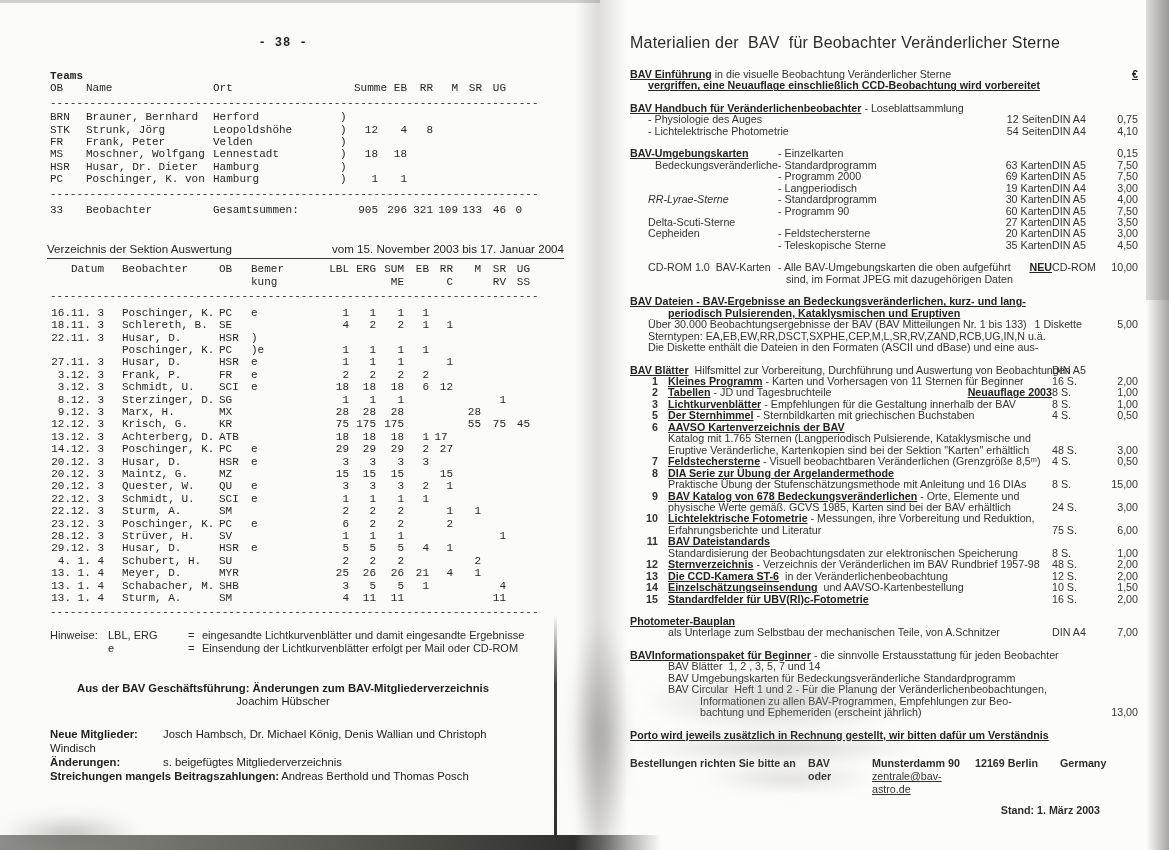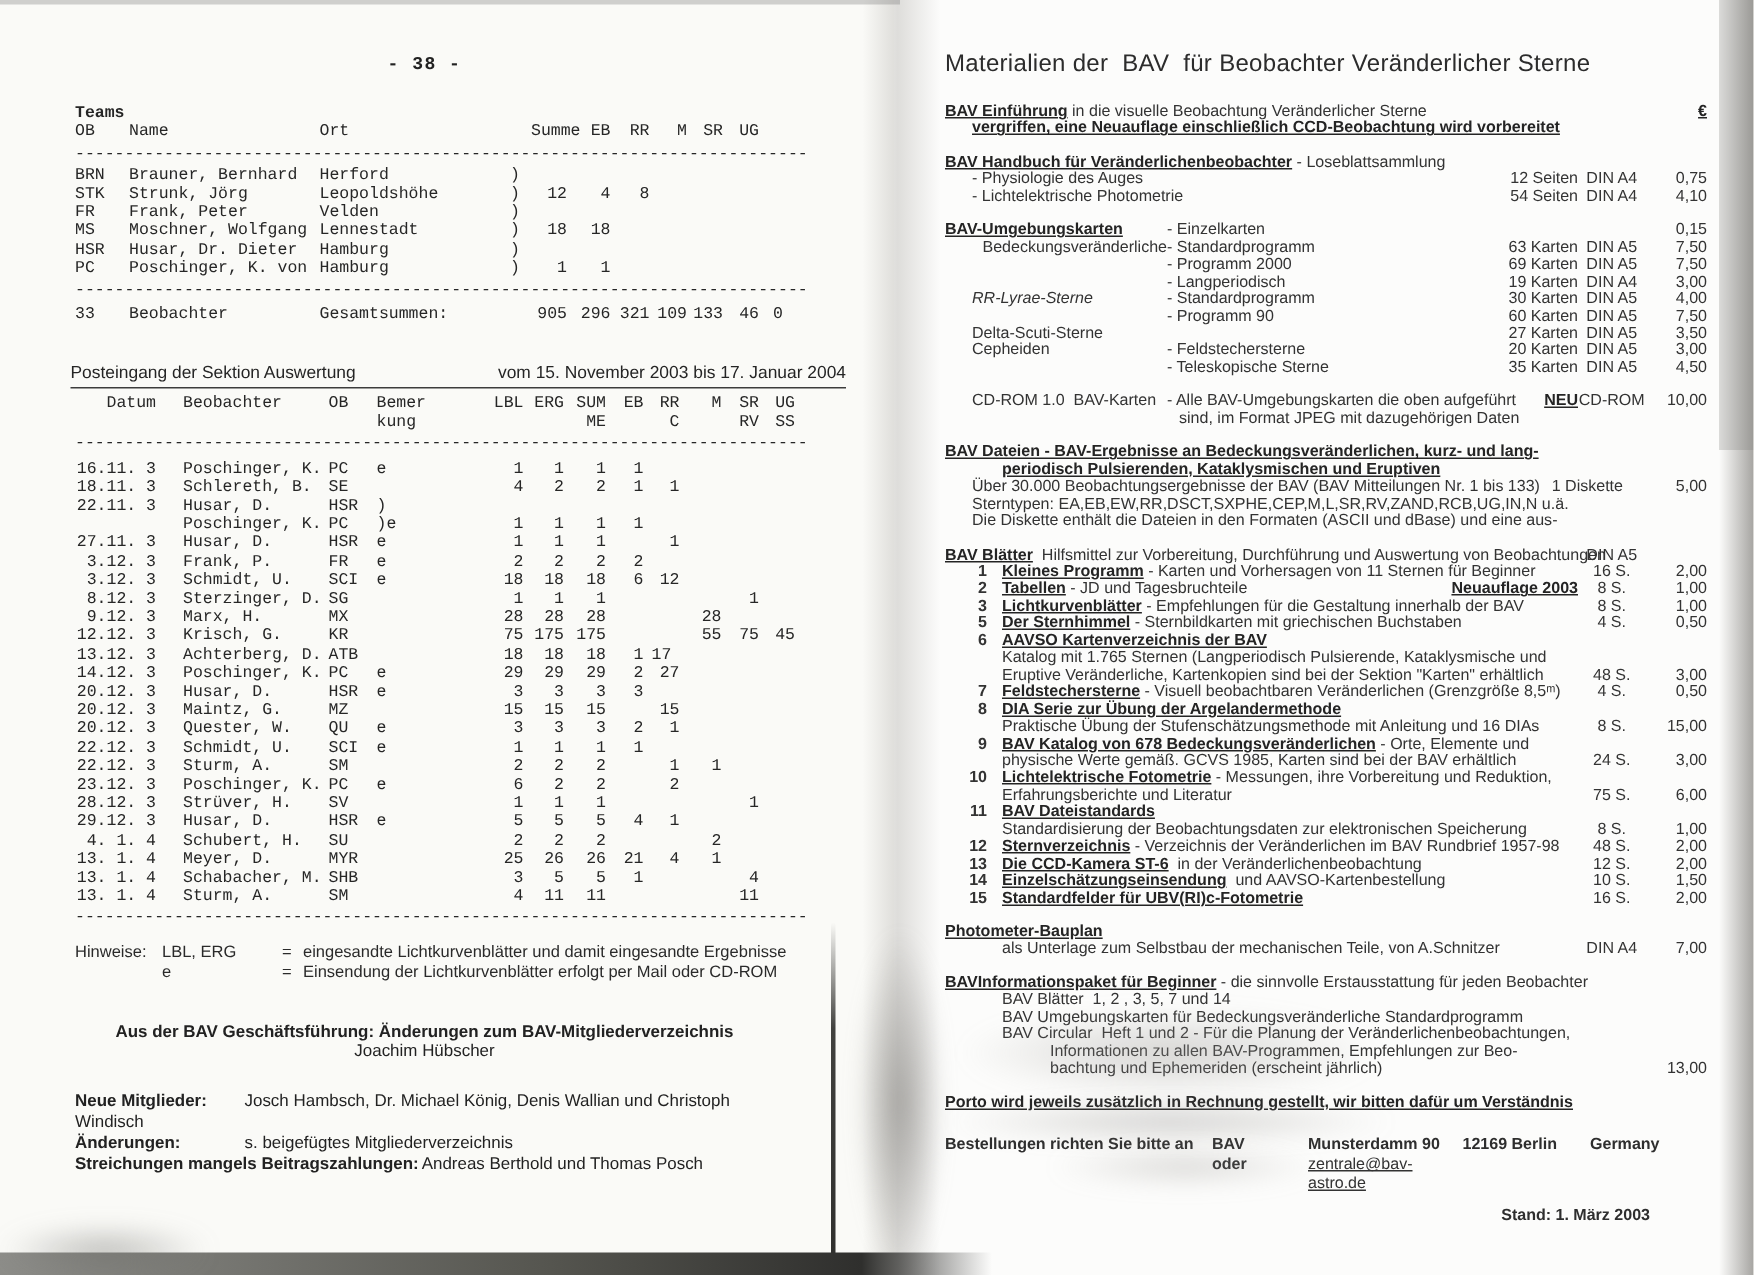--- a/index.html
+++ b/index.html
@@ -50,21 +50,21 @@
   .rcontent{flex:1 1 auto;white-space:pre;overflow:visible;min-width:0;}
   .b{font-weight:bold;color:#242424;text-decoration:underline;}
   .ind1{padding-left:18px;}
   .ind2{padding-left:38px;}
   .ind3{padding-left:70px;}
   .rnum{display:inline-block;width:28px;text-align:right;font-weight:bold;margin-right:10px;flex:0 0 auto;}
   .numpad{padding-left:38px;}
   .rlabel{flex:0 0 auto;white-space:pre;}
   .c1{flex:0 0 112px;text-align:right;white-space:pre;}
   .c1.shift{position:relative;left:30px;}
-  .c2{flex:0 0 45px;text-align:center;white-space:pre;}
+  .c2{flex:0 0 45px;text-align:left;white-space:pre;}
   .c3{flex:0 0 41px;text-align:right;white-space:pre;}
   .col2pad{padding-left:8px;}
   #r-footer{margin-top:16px;font-size:10.7px;line-height:13px;}
   .f-line{display:flex;align-items:flex-start;}
   .f-intro{flex:0 0 178px;font-weight:bold;}
   .f-org{flex:0 0 64px;font-weight:bold;}
   .f-addr{flex:0 0 103px;}
   .f-addr .a1{font-weight:bold;}
   .email{text-decoration:underline;color:#333;cursor:pointer;}
   .f-city{flex:0 0 85px;font-weight:bold;}
@@ -208,21 +208,21 @@
           <span style="white-space: pre;">321</span>
           <span style="white-space: pre;">109</span>
           <span style="white-space: pre;">133</span>
           <span style="white-space: pre;">46</span>
           <span style="white-space: pre;">0</span>
         </div>
       </div>
   </div>
 
   <div id="p-headrow">
-    <span>Posteingang der Sektion Auswertung</span>
+    <span>Verzeichnis der Sektion Auswertung</span>
     <span>vom 15. November 2003 bis 17. Januar 2004</span>
   </div>
   <div id="p-table">
     <div id="p-head1">
         <div class="grid mono p-grid">
           <span style="white-space: pre;">Datum</span>
           <span style="white-space: pre;">Beobachter</span>
           <span style="white-space: pre;">OB</span>
           <span style="white-space: pre;">Bemer</span>
           <span style="white-space: pre;">LBL</span>

